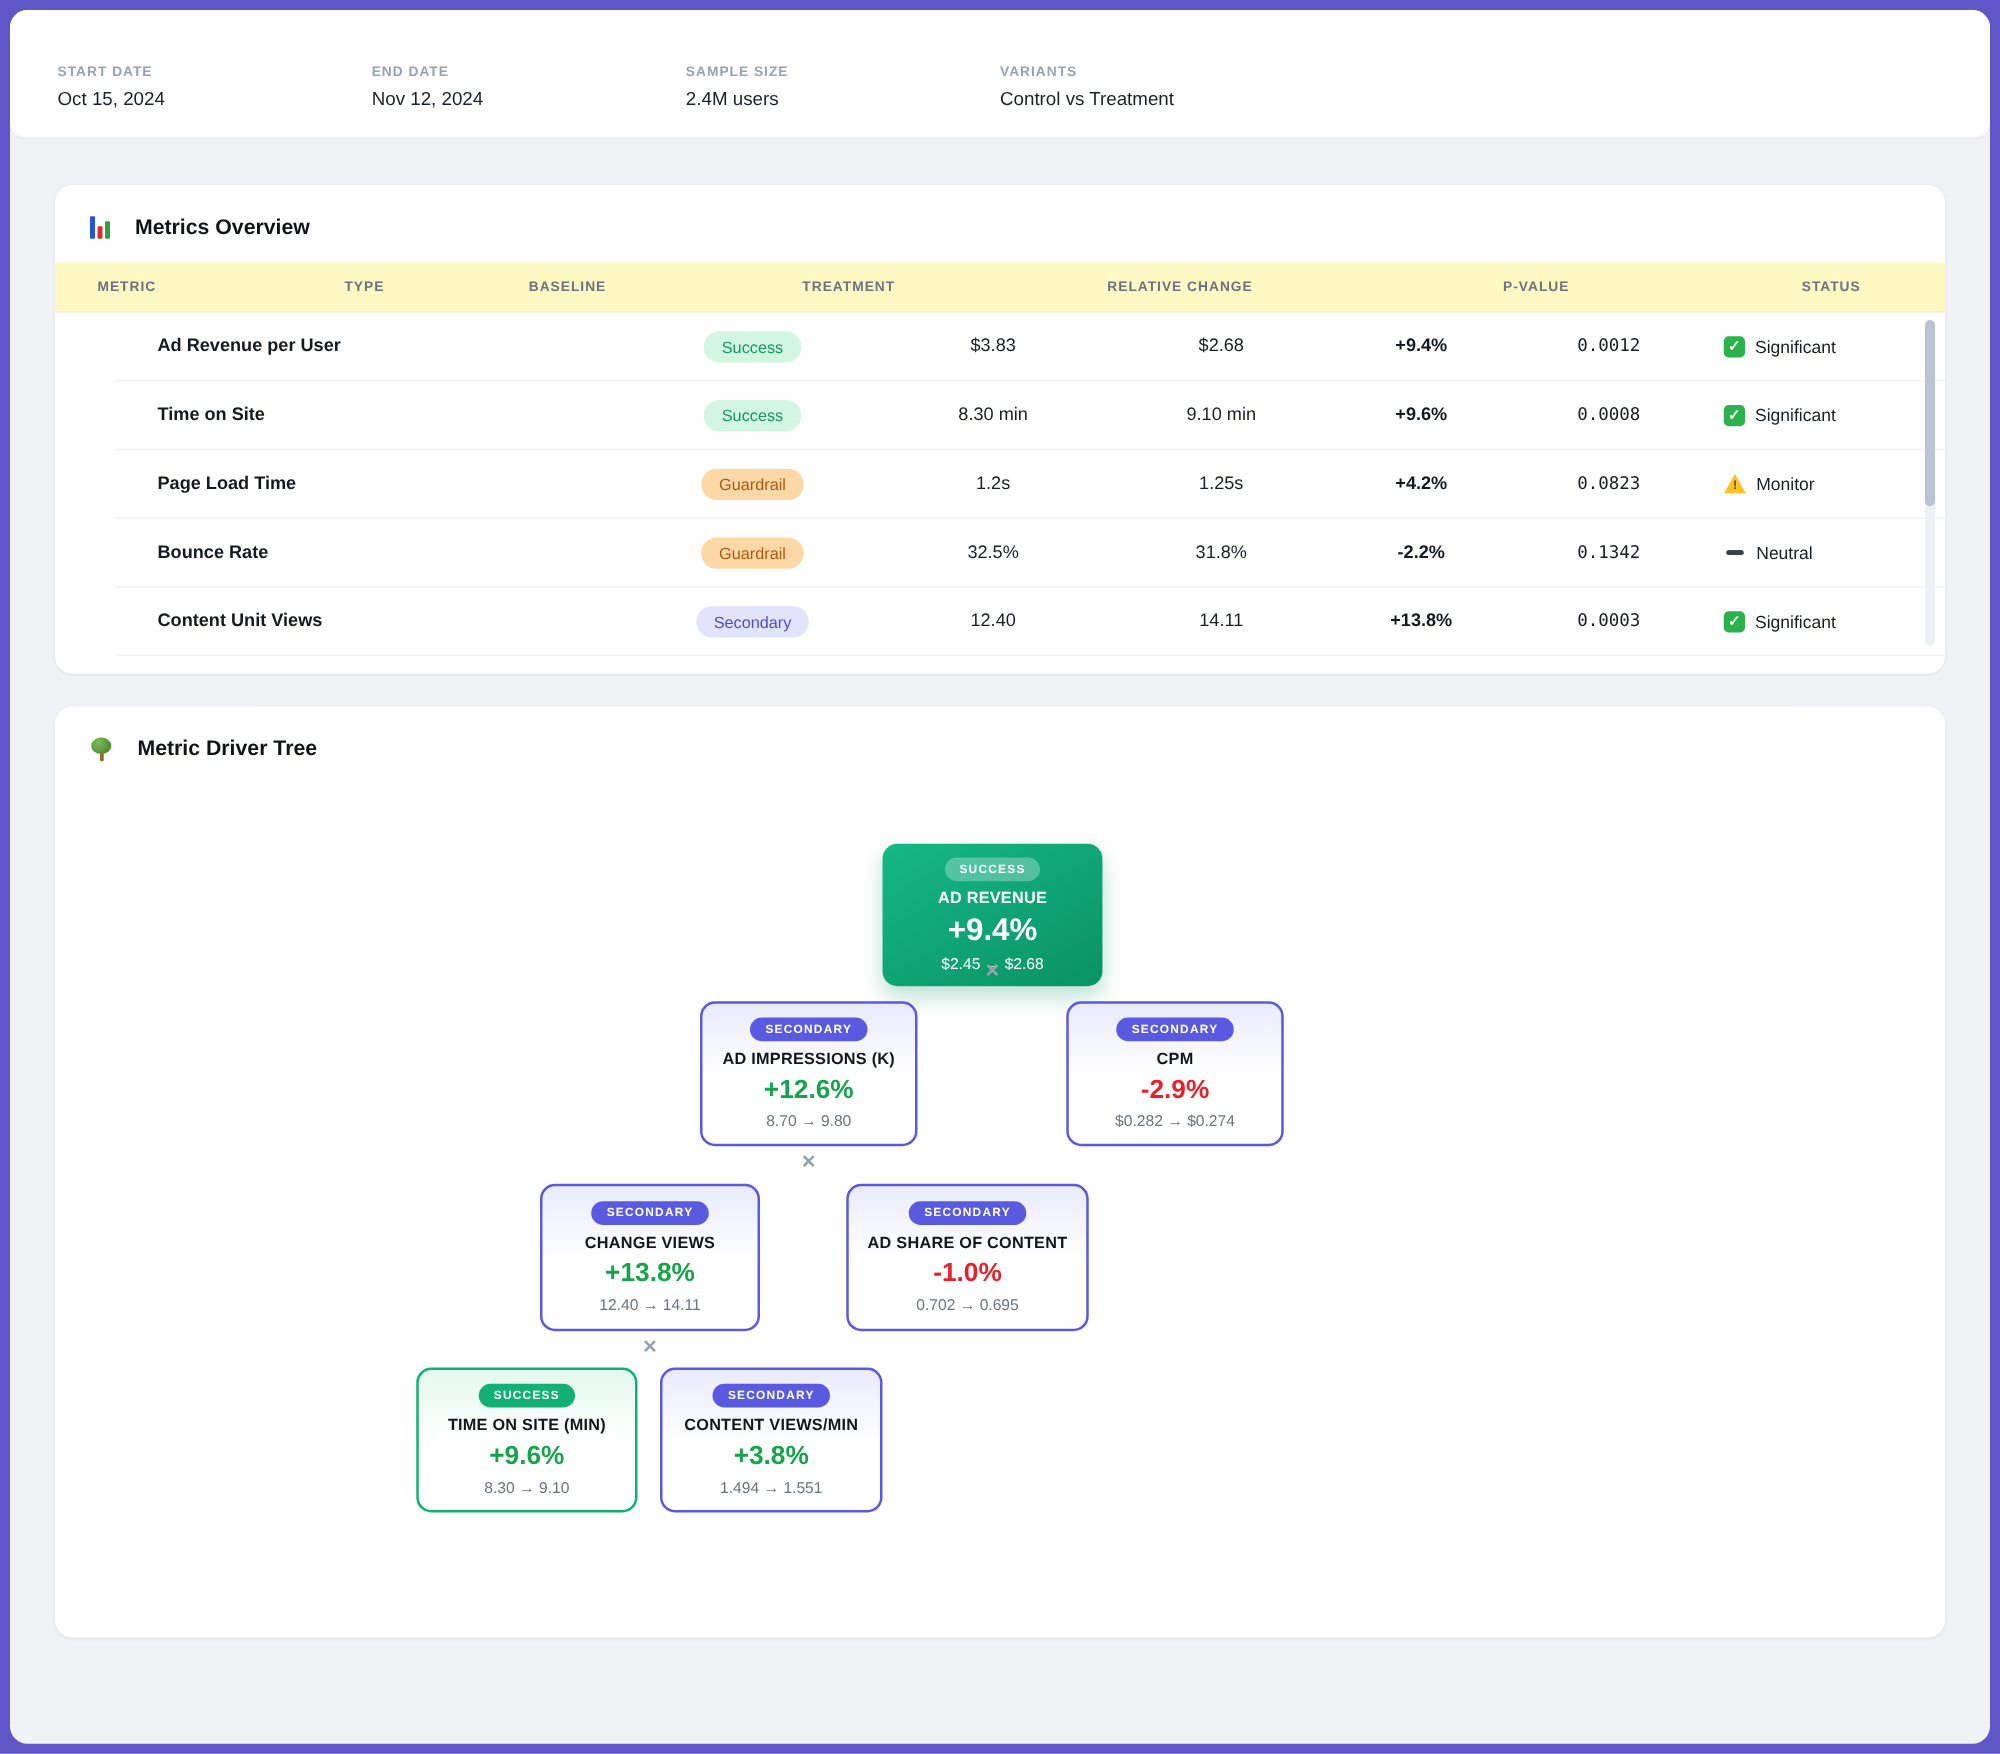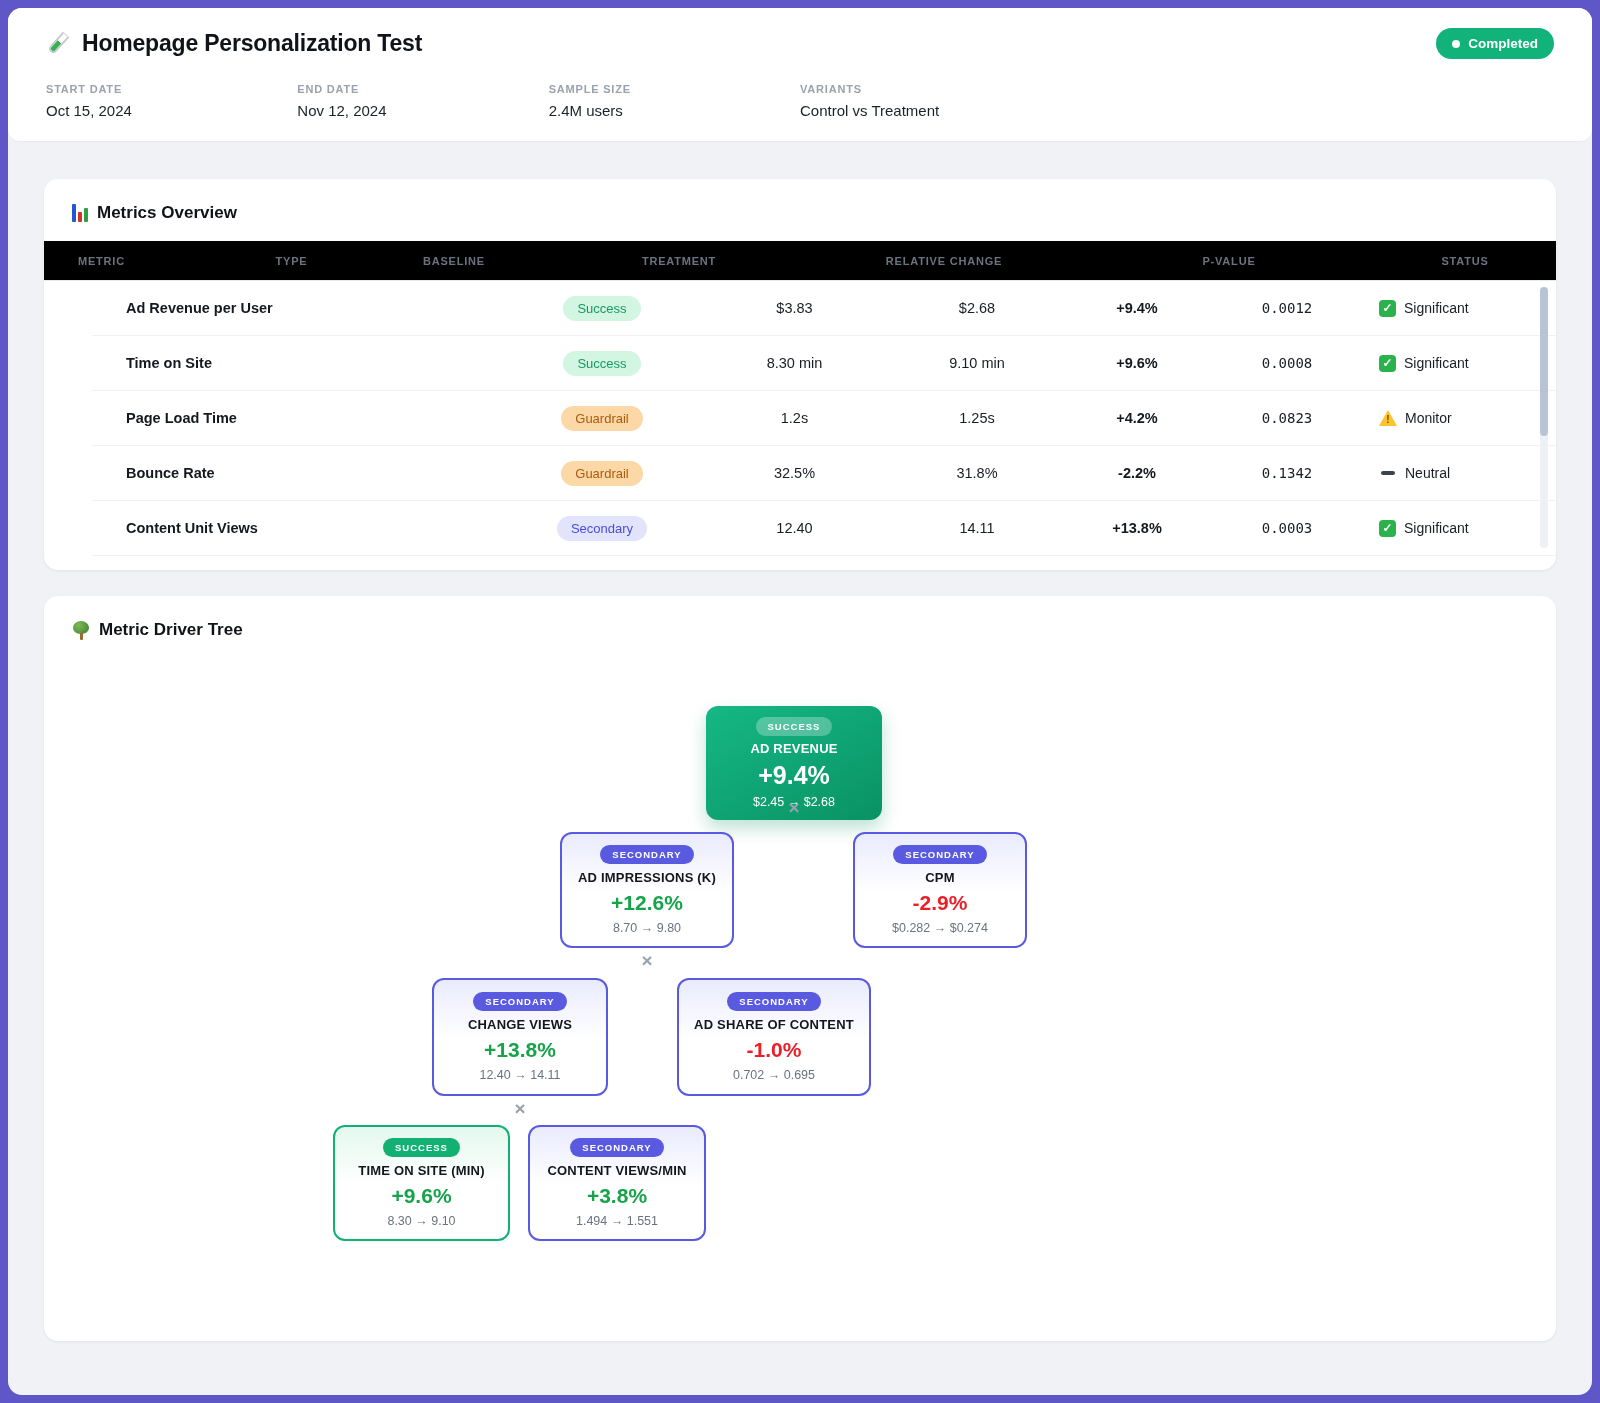--- a/index.html
+++ b/index.html
@@ -17,37 +17,37 @@
   .badge-completed { margin-left:auto; display:inline-flex; align-items:center; gap:8px; background:#12b27b; color:#fff;
       font-size:13.5px; font-weight:700; padding:8px 16px; border-radius:999px; }
   .badge-completed .dot { width:8px; height:8px; border-radius:50%; background:#fff; }
   .meta-row { display:grid; grid-template-columns:repeat(6,1fr); margin-top:24px; }
   .meta-item .mlabel { display:block; font-size:11px; font-weight:600; color:#9aa2ae; letter-spacing:.8px; text-transform:uppercase; }
   .meta-item .mvalue { display:block; margin-top:7px; font-size:15px; color:#1b212b; }
 
   
   main { padding:38px 36px 0; }
   .card { background:#fff; border-radius:14px; box-shadow:0 1px 3px rgba(16,24,40,.07); }
-  .card-title { display:flex; align-items:center; gap:9px; padding:24px 28px 18px;text-align:center; }
+  .card-title { display:flex; align-items:center; gap:20px; padding:24px 28px 18px;text-align:center; }
   .card-title h2 { font-size:17px; font-weight:700; color:#101418; }
 
   .chart-icon { display:inline-flex; align-items:flex-end; gap:2px; height:18px; }
   .chart-icon i { display:block; width:4px; border-radius:1px; }
   .chart-icon .b1 { height:18px; background:#2356d6; }
   .chart-icon .b2 { height:10px; background:#d6312b; }
   .chart-icon .b3 { height:14px; background:#2f9e44; }
 
   .tree-icon { position:relative; width:18px; height:19px; }
   .tree-icon .crown { position:absolute; left:1px; top:0; width:16px; height:13px; border-radius:50% 50% 46% 46%;
       background:radial-gradient(circle at 35% 32%, #7cbb55, #3f7d2e); }
   .tree-icon .trunk { position:absolute; left:8px; bottom:0; width:3px; height:7px; background:#9a6a33; border-radius:1px; }
 
   
   .table-card { overflow:hidden; padding-bottom:14px; }
-  .thead { display:grid; grid-template-columns:185px 125px 200px 250px 280px 290px 1fr; background:#000000;
+  .thead { display:grid; grid-template-columns:185px 125px 200px 250px 280px 290px 1fr; background:#fef9c3;
       height:40px; align-items:center; font-size:11px; font-weight:700; color:#6b7280; letter-spacing:.8px; text-transform:uppercase;
       border-bottom:1px solid #e7eaee; }
   .thead .hc { text-align:center; }
   .thead .hc.first { text-align:left; padding-left:34px; }
   .tbody { position:relative;margin-left:48px; }
   .trow { display:grid; grid-template-columns:420px 180px 205px 160px 160px 140px 1fr; height:55px; align-items:center;
       border-bottom:1px solid #f1f2f5; }
   .c-metric { padding-left:34px; font-size:14.5px; font-weight:700; color:#14181f; }
   .c-type { justify-self:center; }
   .tbadge { display:inline-block; font-size:13px; padding:5px 14px; border-radius:999px; }
@@ -95,30 +95,20 @@
   #node-ad-share          { left:633px; top:382px; width:194px; height:118px; }
   #node-time-on-site      { left:289px; top:529px; width:177px; height:116px; }
   #node-content-views-min { left:484px; top:529px; width:178px; height:116px; }
 </style>
 </head>
 <body>
 
 <div class="frame">
 
   <header class="topbar">
-    <div class="title-row">
-      <span class="testtube">
-          <span class="tube"></span>
-        </span>
-      <h1>Homepage Personalization Test</h1>
-      <span class="badge-completed">
-        <span class="dot"></span>
-        <span>Completed</span>
-      </span>
-    </div>
     <div class="meta-row" id="meta-row">
         <div class="meta-item">
           <span class="mlabel">START DATE</span>
           <span class="mvalue">Oct 15, 2024</span>
         </div>
         <div class="meta-item">
           <span class="mlabel">END DATE</span>
           <span class="mvalue">Nov 12, 2024</span>
         </div>
         <div class="meta-item">

